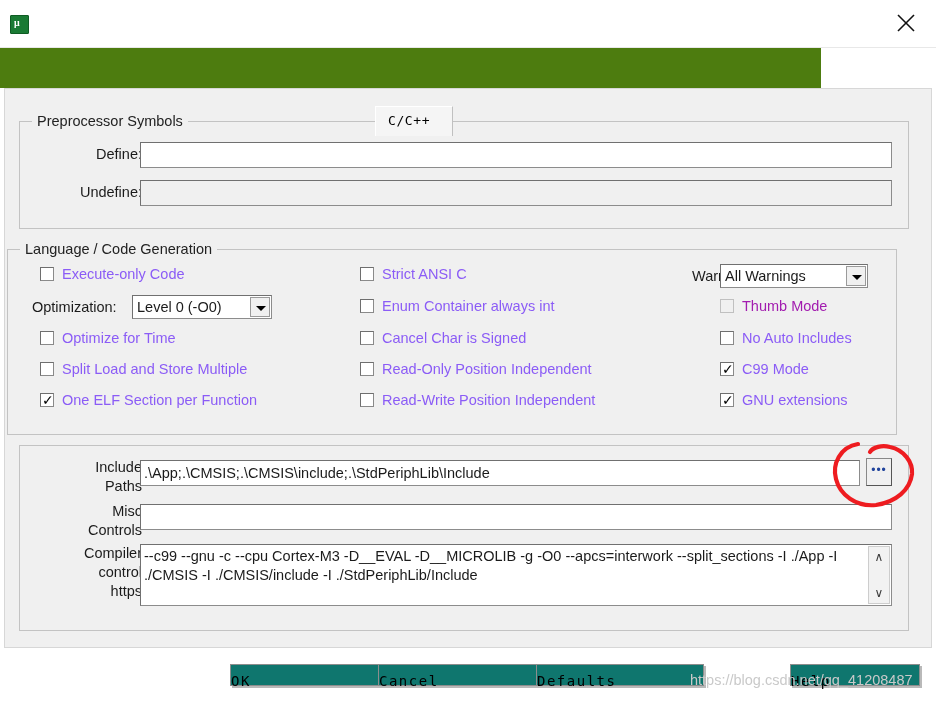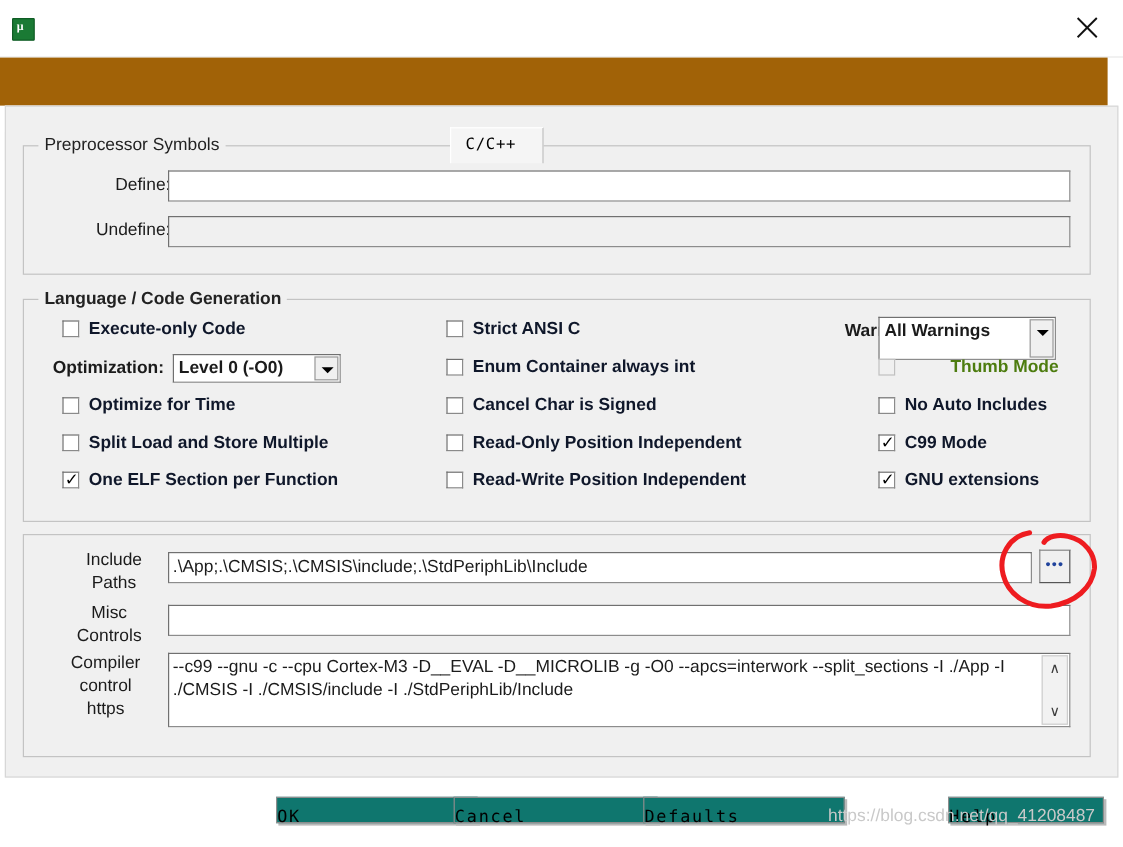--- a/index.html
+++ b/index.html
@@ -43,22 +43,22 @@
     white-space:nowrap;
   }
   .close-btn {
     position:absolute; right:0px; top:0px; width:60px; height:44px;
     cursor:pointer;
   }
   .close-btn svg { position:absolute; left:20px; top:13px; }
 
   
   .tabstrip {
-    position:absolute; left:0; top:48px; width:923px; height:40px;
-    background:#a16207;
+    position:absolute; left:0; top:48px; width:821px; height:40px;
+    background:#4d7c0f;
   }
   .tab {
     position:absolute; top:62px; height:24px;
     background:#f0f0f0;
     border-left:1px solid #ffffff;
     border-right:1px solid #a7a7a7;
     font-family:"DejaVu Sans Mono", monospace;
     font-size:13px;
     color:#000000;
     line-height:24px;
@@ -101,21 +101,21 @@
   }
 
   
   .lbl {
     position:absolute;
     font-size:14.5px;
     color:#1b1b1b;
     white-space:nowrap;
   }
   .lbl.r { text-align:right; }
-  .lbl.twoline { line-height:19px; text-align:center; }
+  .lbl.twoline { line-height:19px; text-align:right; }
 
   
   .tinput {
     position:absolute;
     background:#ffffff;
     border:1px solid #8c8c8c;
     border-top-color:#707070;
     border-left-color:#707070;
     font-family:"Liberation Sans", sans-serif;
     font-size:14.5px;
@@ -162,23 +162,23 @@
     background:#f0f0f0;
     border-color:#c0c0c0;
   }
   .cbox .tick {
     position:absolute; left:1px; top:-2px;
     font-size:14px; line-height:16px; color:#000000;
     font-family:"DejaVu Sans", sans-serif;
   }
   .cbrow .ctext {
     position:absolute; left:22px; top:0px;
-    font-size:14.5px; color:#0f172a; line-height:19px;
-  }
-  .cbrow.dis .ctext { color:#4d7c0f;margin-left:38px; }
+    font-size:14.5px; color:#8b5cf6; line-height:19px;
+  }
+  .cbrow.dis .ctext { color:#a21caf; }
 
   
   .combo {
     position:absolute;
     background:#ffffff;
     border:1px solid #8c8c8c;
     border-top-color:#707070;
     border-left-color:#707070;
     cursor:pointer;
   }
@@ -293,21 +293,21 @@
   <div class="group" style="left:14px; top:32px; width:890px; height:108px;">
     <div class="group-title">Preprocessor Symbols</div>
 
     <div class="lbl r" style="left:30px; top:24px; width:92px;">Define:</div>
     <input class="tinput" style="left: 120px; top: 20px; width: 752px; height: 26px;" value="">
 
     <div class="lbl r" style="left:20px; top:62px; width:102px;">Undefine:</div>
     <input class="tinput disabled" style="left: 120px; top: 58px; width: 752px; height: 26px;" disabled="" value="">
   </div>
 
-  <div class="group" style="left:14px; top:160px; width:890px; height:186px;font-weight:bold;">
+  <div class="group" style="left:2px; top:160px; width:890px; height:186px;">
     <div class="group-title">Language / Code Generation</div>
 
     <div class="cbrow" style="left:32px; top:15px;">
       <span class="cbox"></span>
       <span class="ctext">Execute-only Code</span>
     </div>
 
     <div class="lbl" style="left:24px; top:49px;">Optimization:</div>
     <div class="combo" style="left:124px; top:45px; width:140px; height:24px;">
       <span class="cval">Level 0 (-O0)</span>
@@ -346,21 +346,21 @@
     <div class="cbrow" style="left:352px; top:110px;">
       <span class="cbox"></span>
       <span class="ctext">Read-Only Position Independent</span>
     </div>
     <div class="cbrow" style="left:352px; top:141px;">
       <span class="cbox"></span>
       <span class="ctext">Read-Write Position Independent</span>
     </div>
 
     <div class="lbl" style="left:684px; top:18px;">Warnings:</div>
-    <div class="combo" style="left:712px; top:14px; width:148px; height:36px;">
+    <div class="combo" style="left:712px; top:14px; width:148px; height:24px;">
       <span class="cval">All Warnings</span>
       <span class="cbtn">
           <i class="arr"></i>
         </span>
     </div>
 
     <div class="cbrow dis" style="left:712px; top:47px;">
       <span class="cbox dis"></span>
       <span class="ctext">Thumb Mode</span>
     </div>

